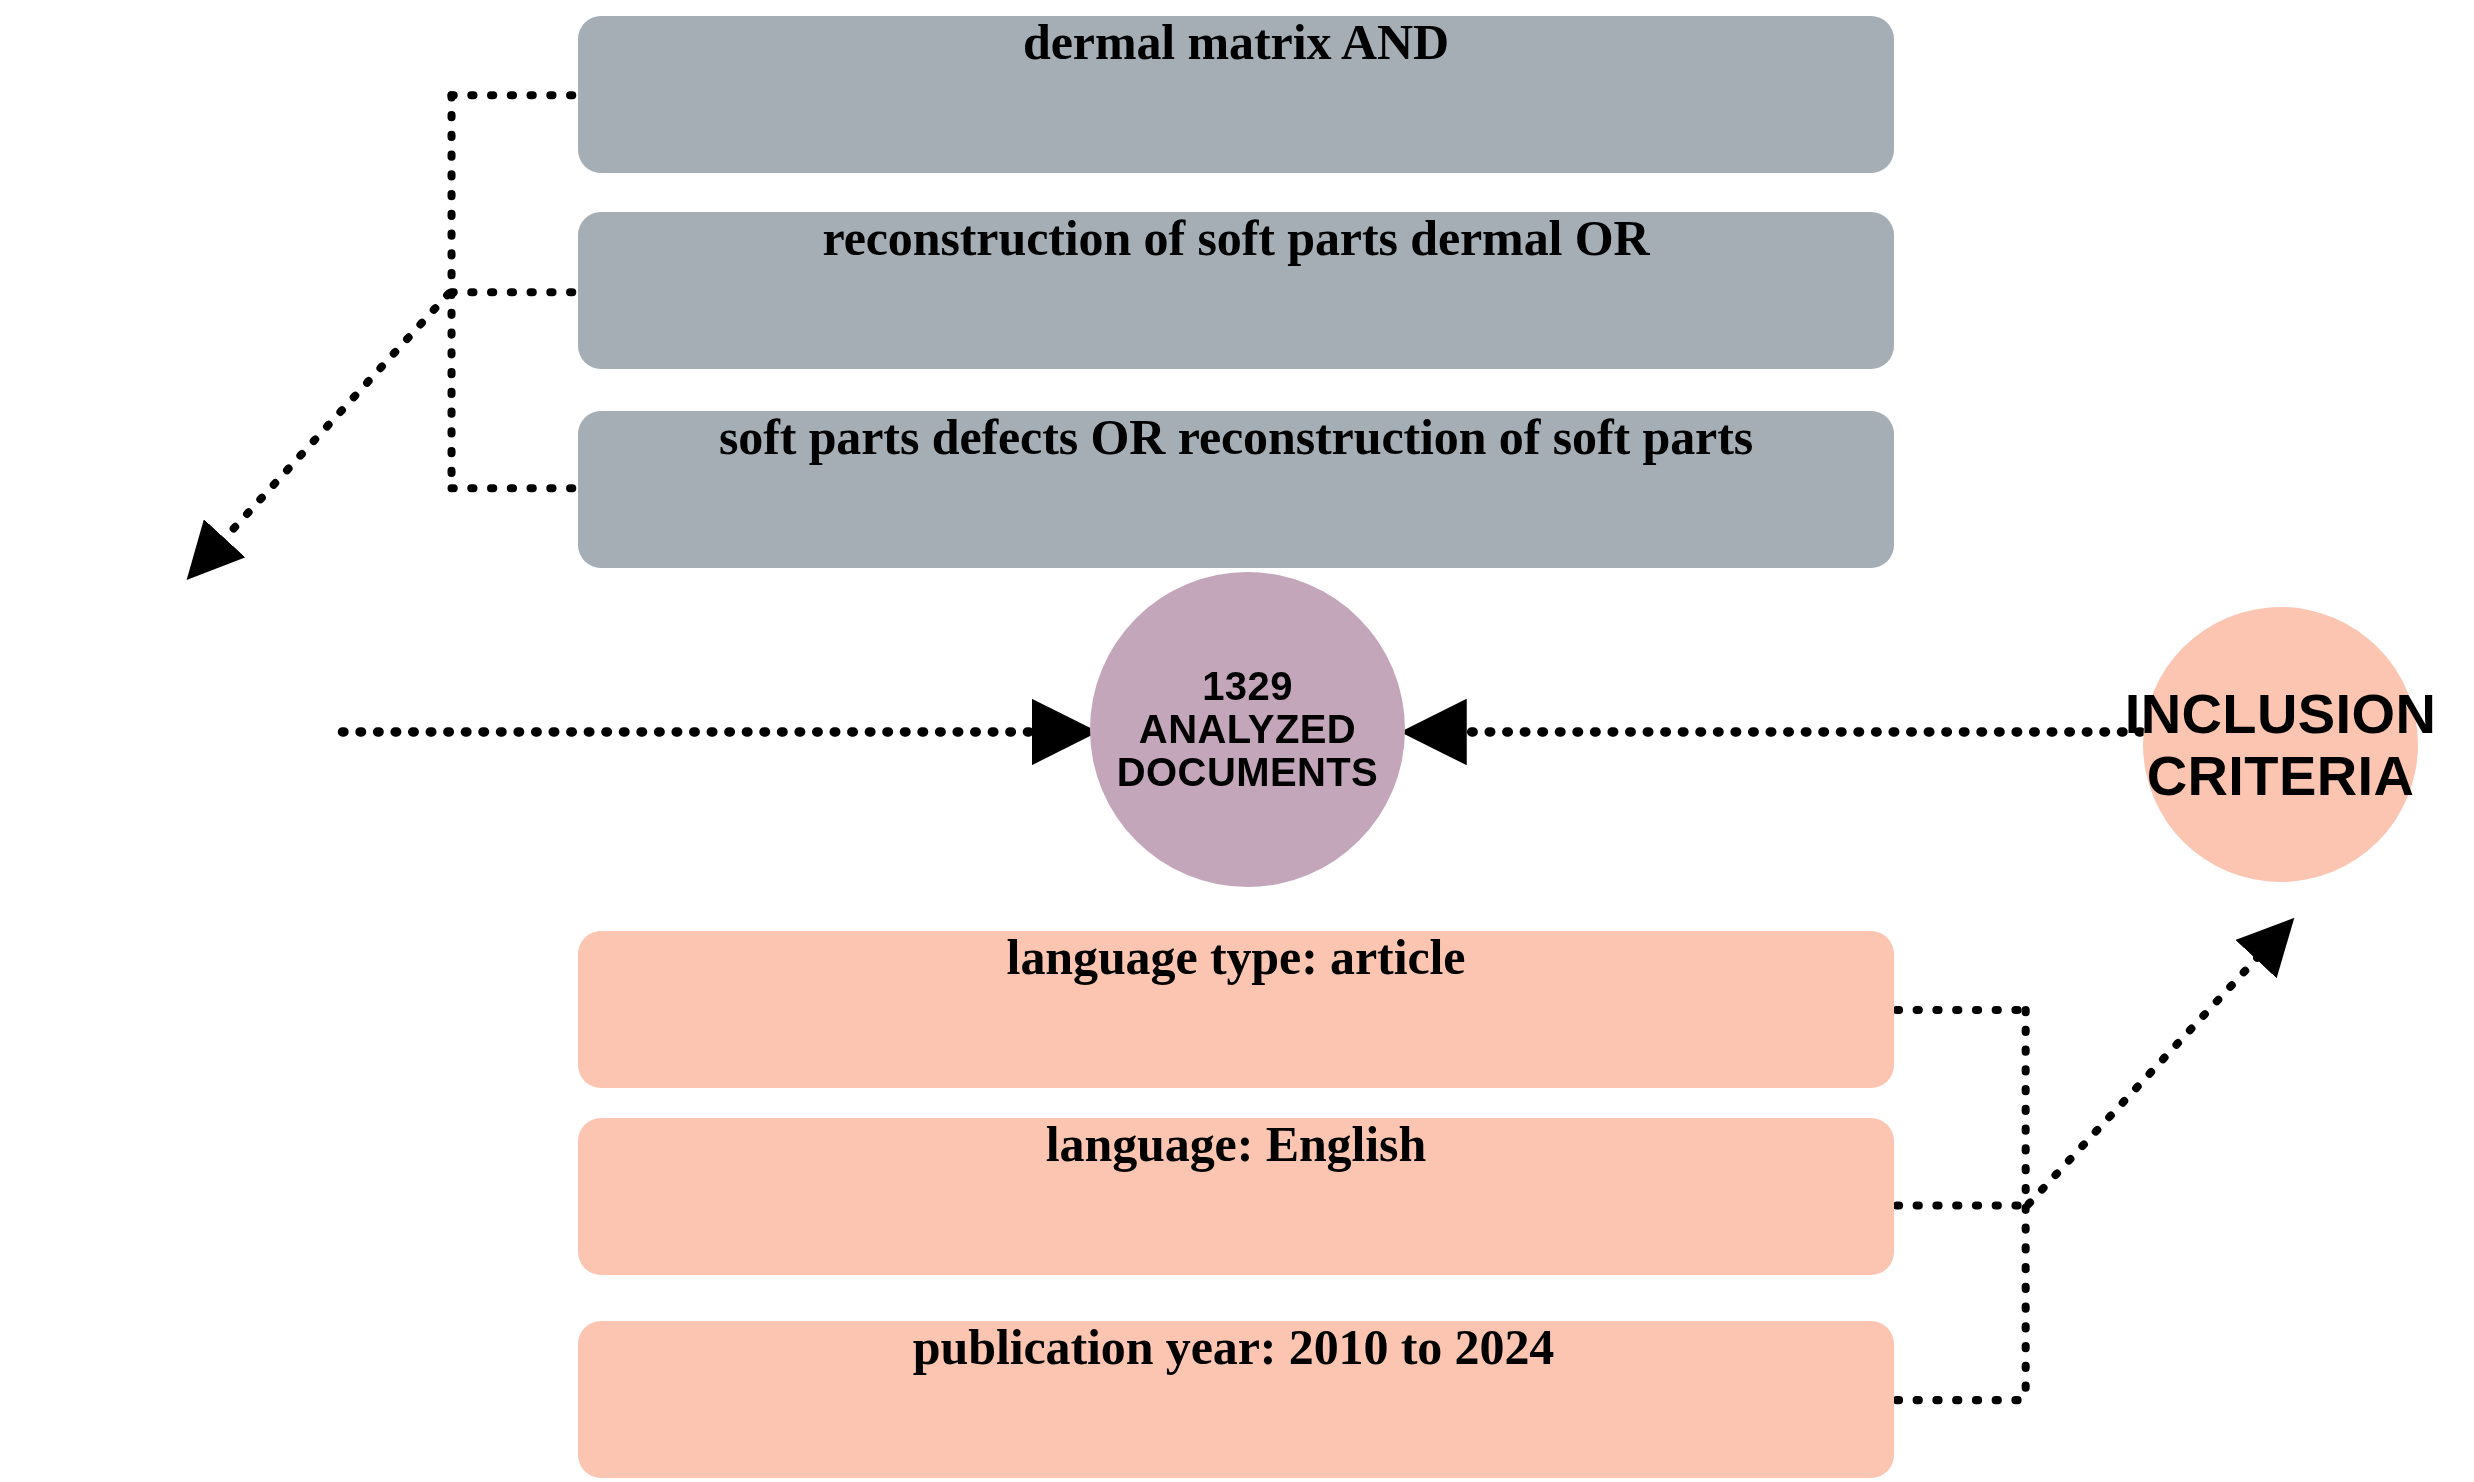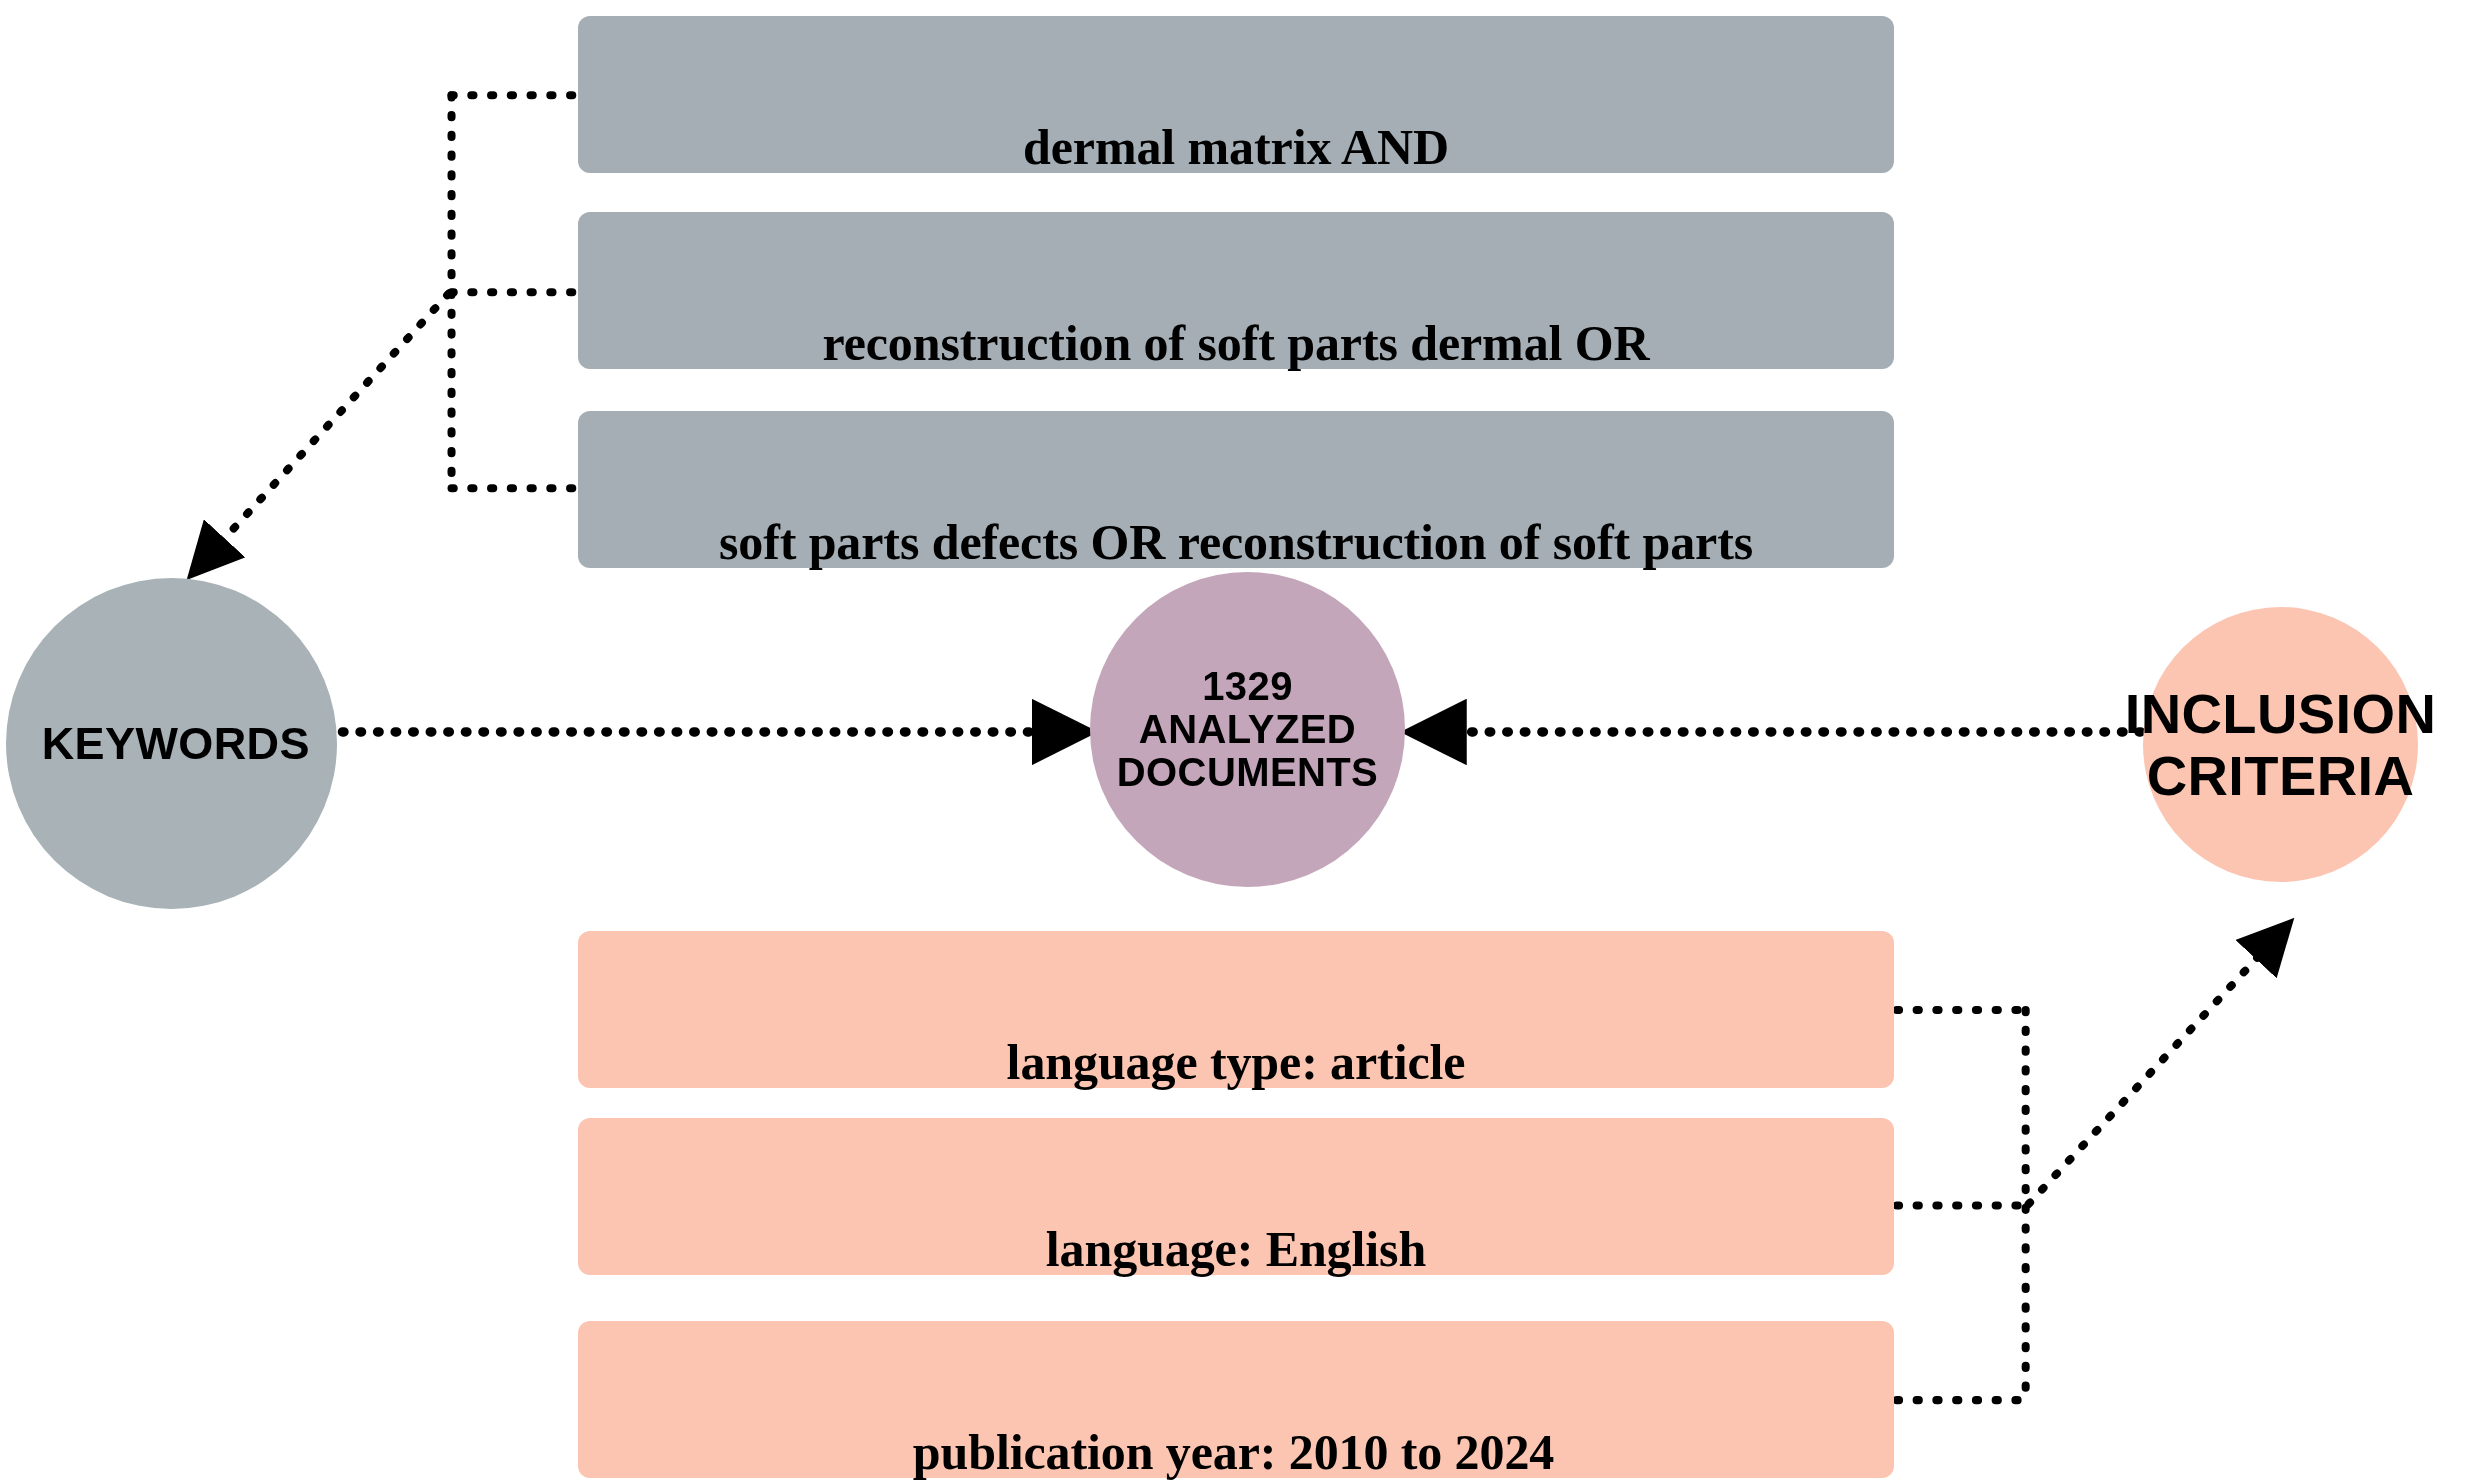--- a/index.html
+++ b/index.html
@@ -23,23 +23,23 @@
     height: 1483px;
     pointer-events: none;
   }
 
   
   .pill {
     position: absolute;
     left: 578px;
     width: 1316px;
     height: 157px;
-    border-radius: 12px;
+    border-radius: 23px;
     display: flex;
-    align-items: flex-end;
+    align-items: flex-start;
     justify-content: center;
     box-sizing: border-box;
     padding: 0 29px;
   }
   .pill-text {
     font-family: "Liberation Serif", "DejaVu Serif", serif;
     font-weight: bold;
     font-size: 50px;
     color: #000000;
     line-height: 1.05;
@@ -171,23 +171,20 @@
   <div class="pill peach inc1">
     <div class="pill-text">language type: article</div>
   </div>
   <div class="pill peach inc2">
     <div class="pill-text">language: English</div>
   </div>
   <div class="pill peach inc3">
     <div class="pill-text">publication year: 2010 to 2024</div>
   </div>
 
-  <div class="circle" id="circle-keywords">
-    <div class="circle-text">KEYWORDS</div>
-  </div>
 
   <div class="circle" id="circle-documents">
     <div class="circle-text">1329
 ANALYZED
 DOCUMENTS</div>
   </div>
 
   <div class="circle" id="circle-inclusion">
     <div class="circle-text">INCLUSION
 CRITERIA</div>

